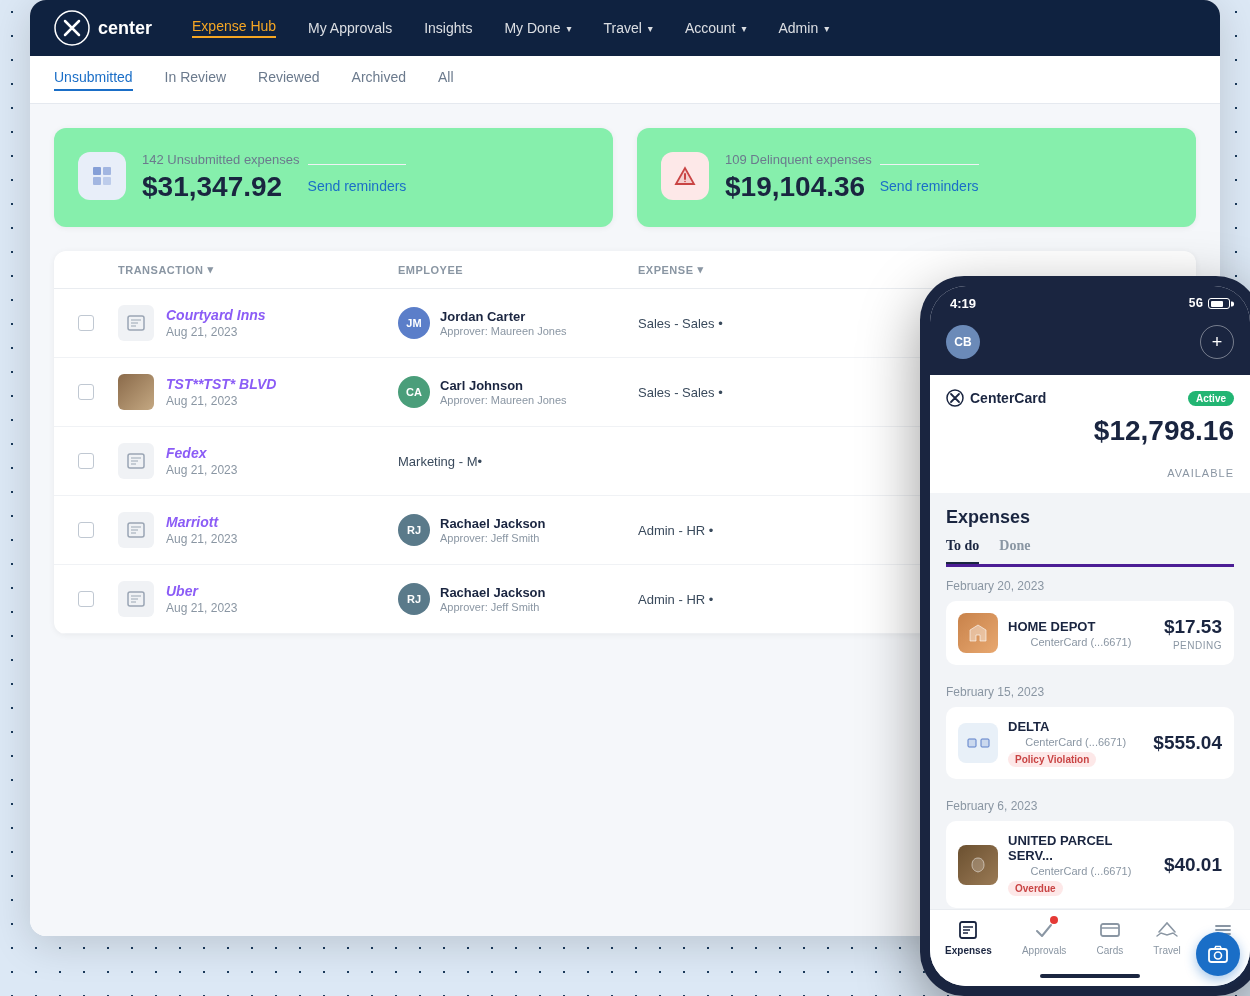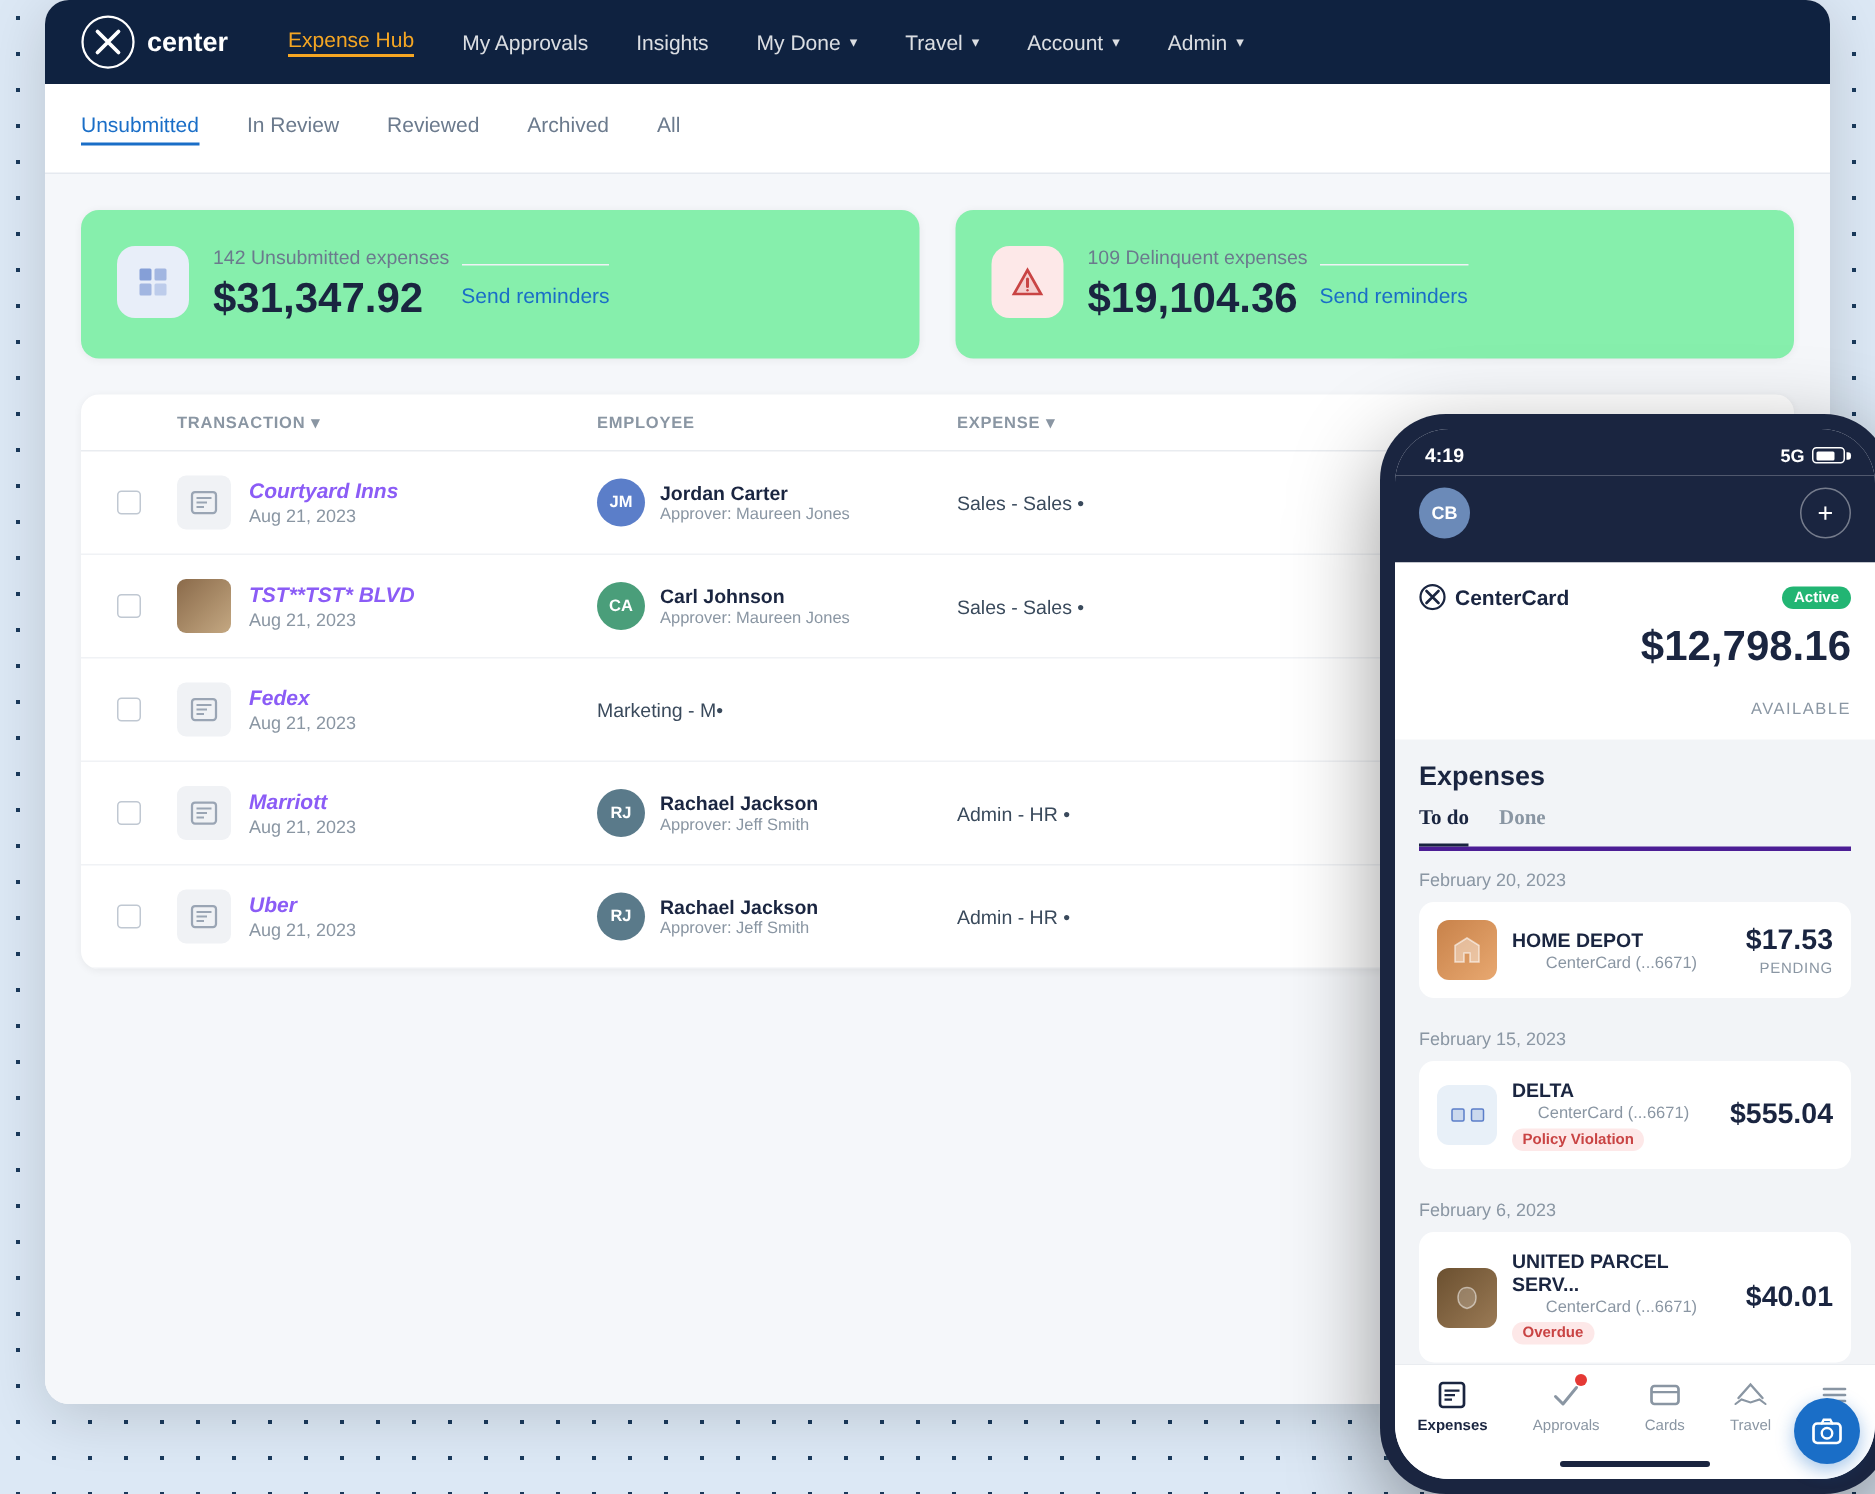--- a/index.html
+++ b/index.html
@@ -69,21 +69,21 @@
     }
 
     
     .tabs-bar {
       display: flex;
       align-items: center;
       padding: 0 24px;
       border-bottom: 1px solid #e5e9ef;
       background: white;
       gap: 32px;
-      height: 60px;
+      height: 48px;
     }
 
     .tab {
       font-size: 14px;
       font-weight: 500;
       color: #6b7a8d;
       cursor: pointer;
       padding-bottom: 4px;
       border-bottom: 2px solid transparent;
     }
@@ -321,20 +321,21 @@
       color: white;
       font-size: 13px;
       font-weight: 600;
     }
 
     .status-right {
       display: flex;
       align-items: center;
       gap: 5px;
       font-size: 12px;
+      font-family: Liberation Mono, monospace;
     }
 
     .battery {
       width: 22px;
       height: 11px;
       border: 1.5px solid white;
       border-radius: 3px;
       position: relative;
       display: flex;
       align-items: center;

